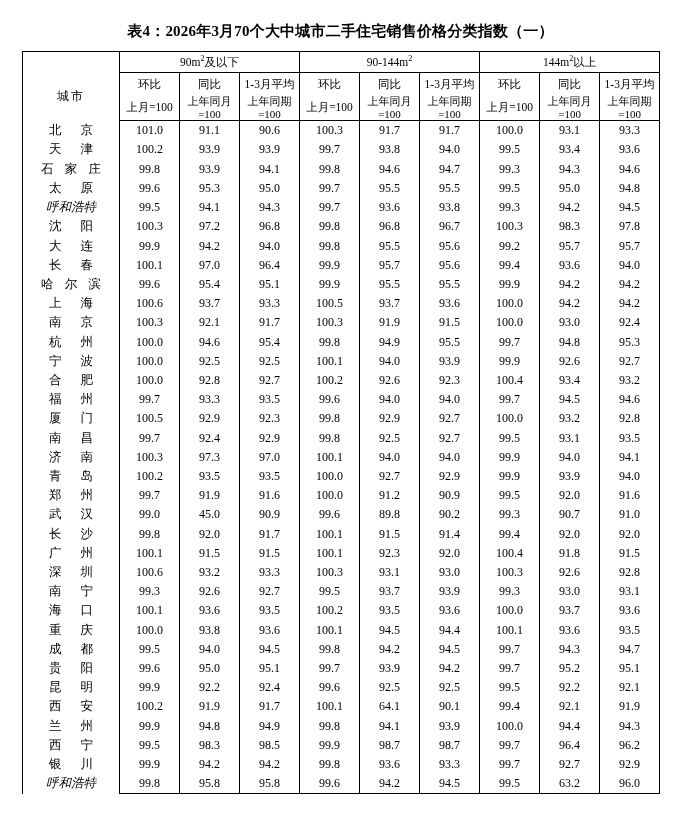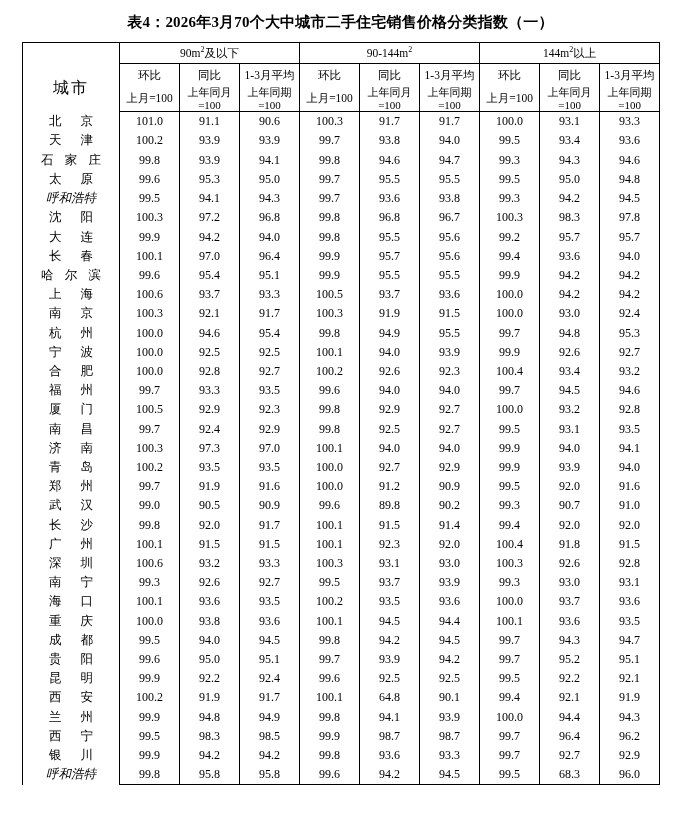--- a/index.html
+++ b/index.html
@@ -17,21 +17,21 @@
   .page {
     width: 681px;
     height: 838px;
     position: relative;
     box-sizing: border-box;
   }
   .title {
     text-align: center;
     font-size: 15px;
     font-weight: bold;
-    padding-top: 13px;
+    padding-top: 22px;
     padding-bottom: 10px;
     letter-spacing: 0.2px;
     font-family: "Liberation Serif", "DejaVu Serif", serif;
   }
   .table-wrap {
     padding: 0 22px;
   }
   table.price-table {
     border-collapse: collapse;
     width: 637px;
@@ -58,21 +58,21 @@
   .hdr-group {
     height: 20px;
   }
   .hdr-sub {
     height: 22px;
   }
   .hdr-base {
     height: 22px;
   }
   .city-head {
-    font-size: 16px;
+    font-size: 12px;
     letter-spacing: 2px;
   }
   tbody td {
     height: 19.2px;
     line-height: 19.2px;
     font-size: 12px;
   }
   td.city {
     font-size: 12.5px;
     text-align: center;
@@ -494,21 +494,21 @@
             <td class="num bl br">91.6</td>
           </tr>
           <tr>
             <td class="city bl">
               <div class="city-inner" style="padding: 0px 26px;">
                 <span>武</span>
                 <span>汉</span>
               </div>
             </td>
             <td class="num bl">99.0</td>
-            <td class="num bl">90.5</td>
+            <td class="num bl">45.0</td>
             <td class="num bl br">90.9</td>
             <td class="num">99.6</td>
             <td class="num bl">89.8</td>
             <td class="num bl br">90.2</td>
             <td class="num">99.3</td>
             <td class="num bl">90.7</td>
             <td class="num bl br">91.0</td>
           </tr>
           <tr>
             <td class="city bl">
@@ -667,21 +667,21 @@
             <td class="city bl">
               <div class="city-inner" style="padding: 0px 26px;">
                 <span>西</span>
                 <span>安</span>
               </div>
             </td>
             <td class="num bl">100.2</td>
             <td class="num bl">91.9</td>
             <td class="num bl br">91.7</td>
             <td class="num">100.1</td>
-            <td class="num bl">64.8</td>
+            <td class="num bl">64.1</td>
             <td class="num bl br">90.1</td>
             <td class="num">99.4</td>
             <td class="num bl">92.1</td>
             <td class="num bl br">91.9</td>
           </tr>
           <tr>
             <td class="city bl">
               <div class="city-inner" style="padding: 0px 26px;">
                 <span>兰</span>
                 <span>州</span>
@@ -735,20 +735,20 @@
             <td class="city bl">
               <div class="city-inner single">呼和浩特</div>
             </td>
             <td class="num bl bb">99.8</td>
             <td class="num bl bb">95.8</td>
             <td class="num bl br bb">95.8</td>
             <td class="num bb">99.6</td>
             <td class="num bl bb">94.2</td>
             <td class="num bl br bb">94.5</td>
             <td class="num bb">99.5</td>
-            <td class="num bl bb">68.3</td>
+            <td class="num bl bb">63.2</td>
             <td class="num bl br bb">96.0</td>
           </tr>
         </tbody>
     </table>
   </div>
 
 </div>
 
 </body></html>

